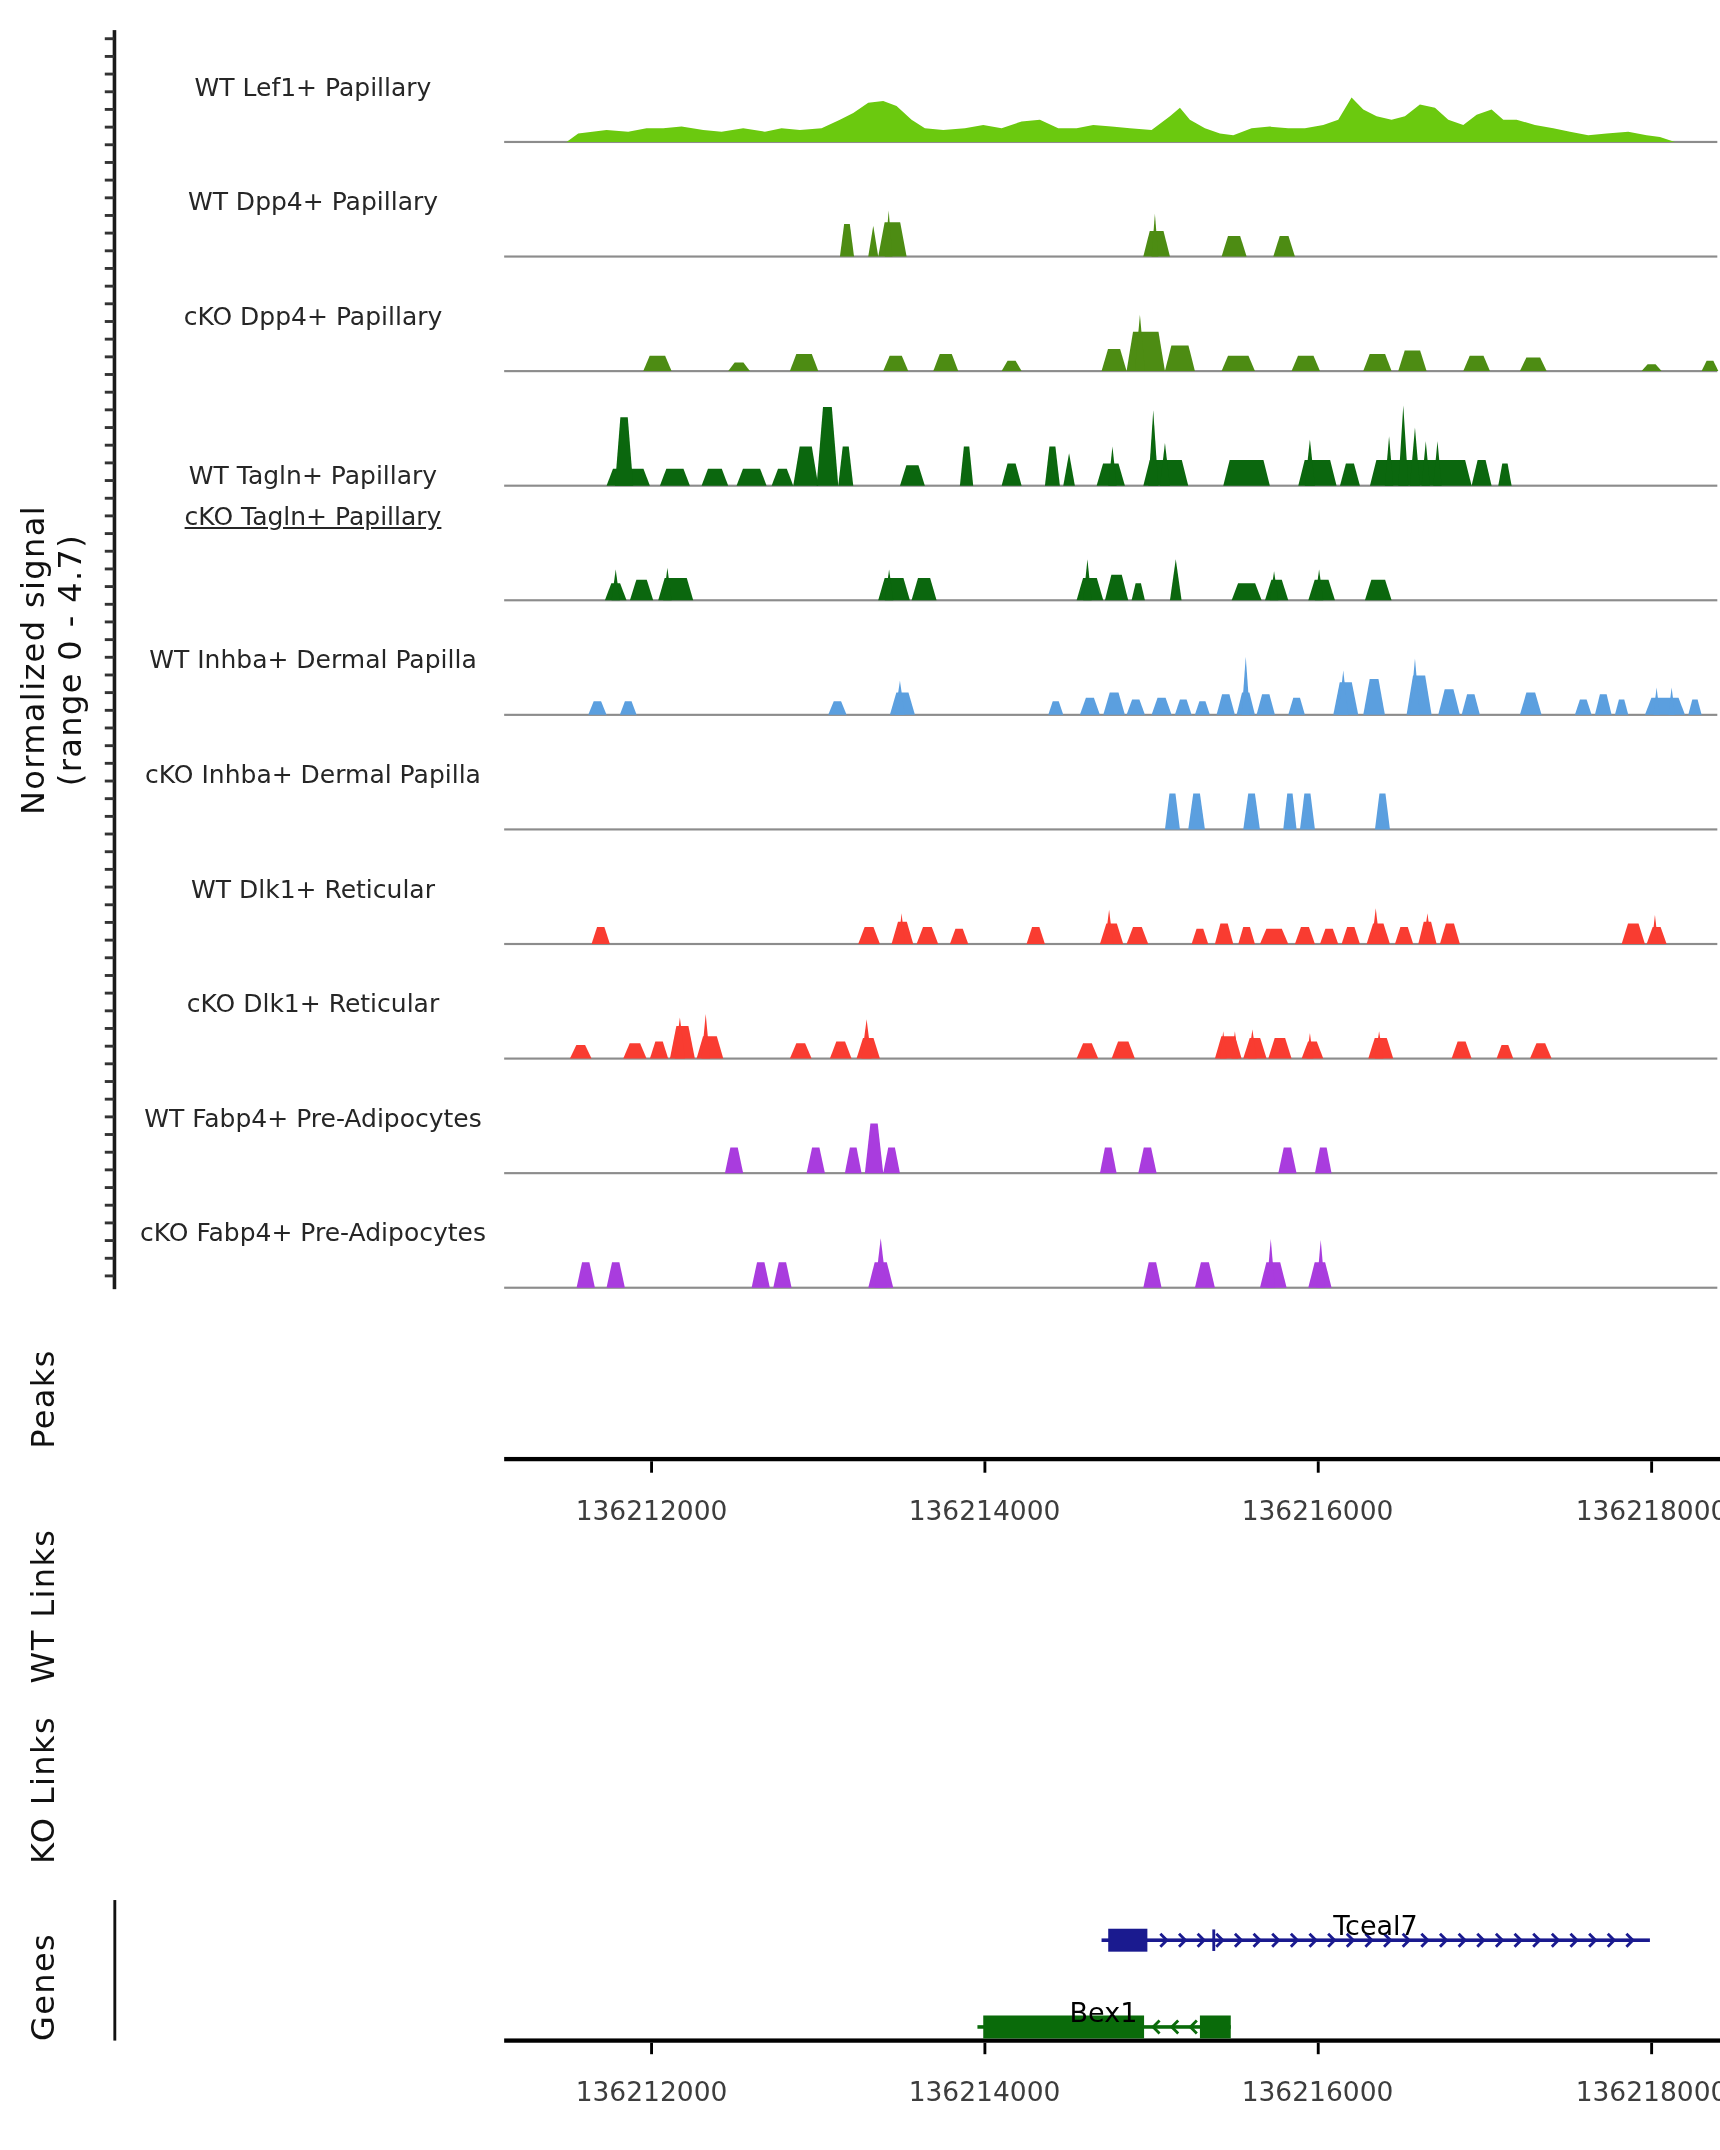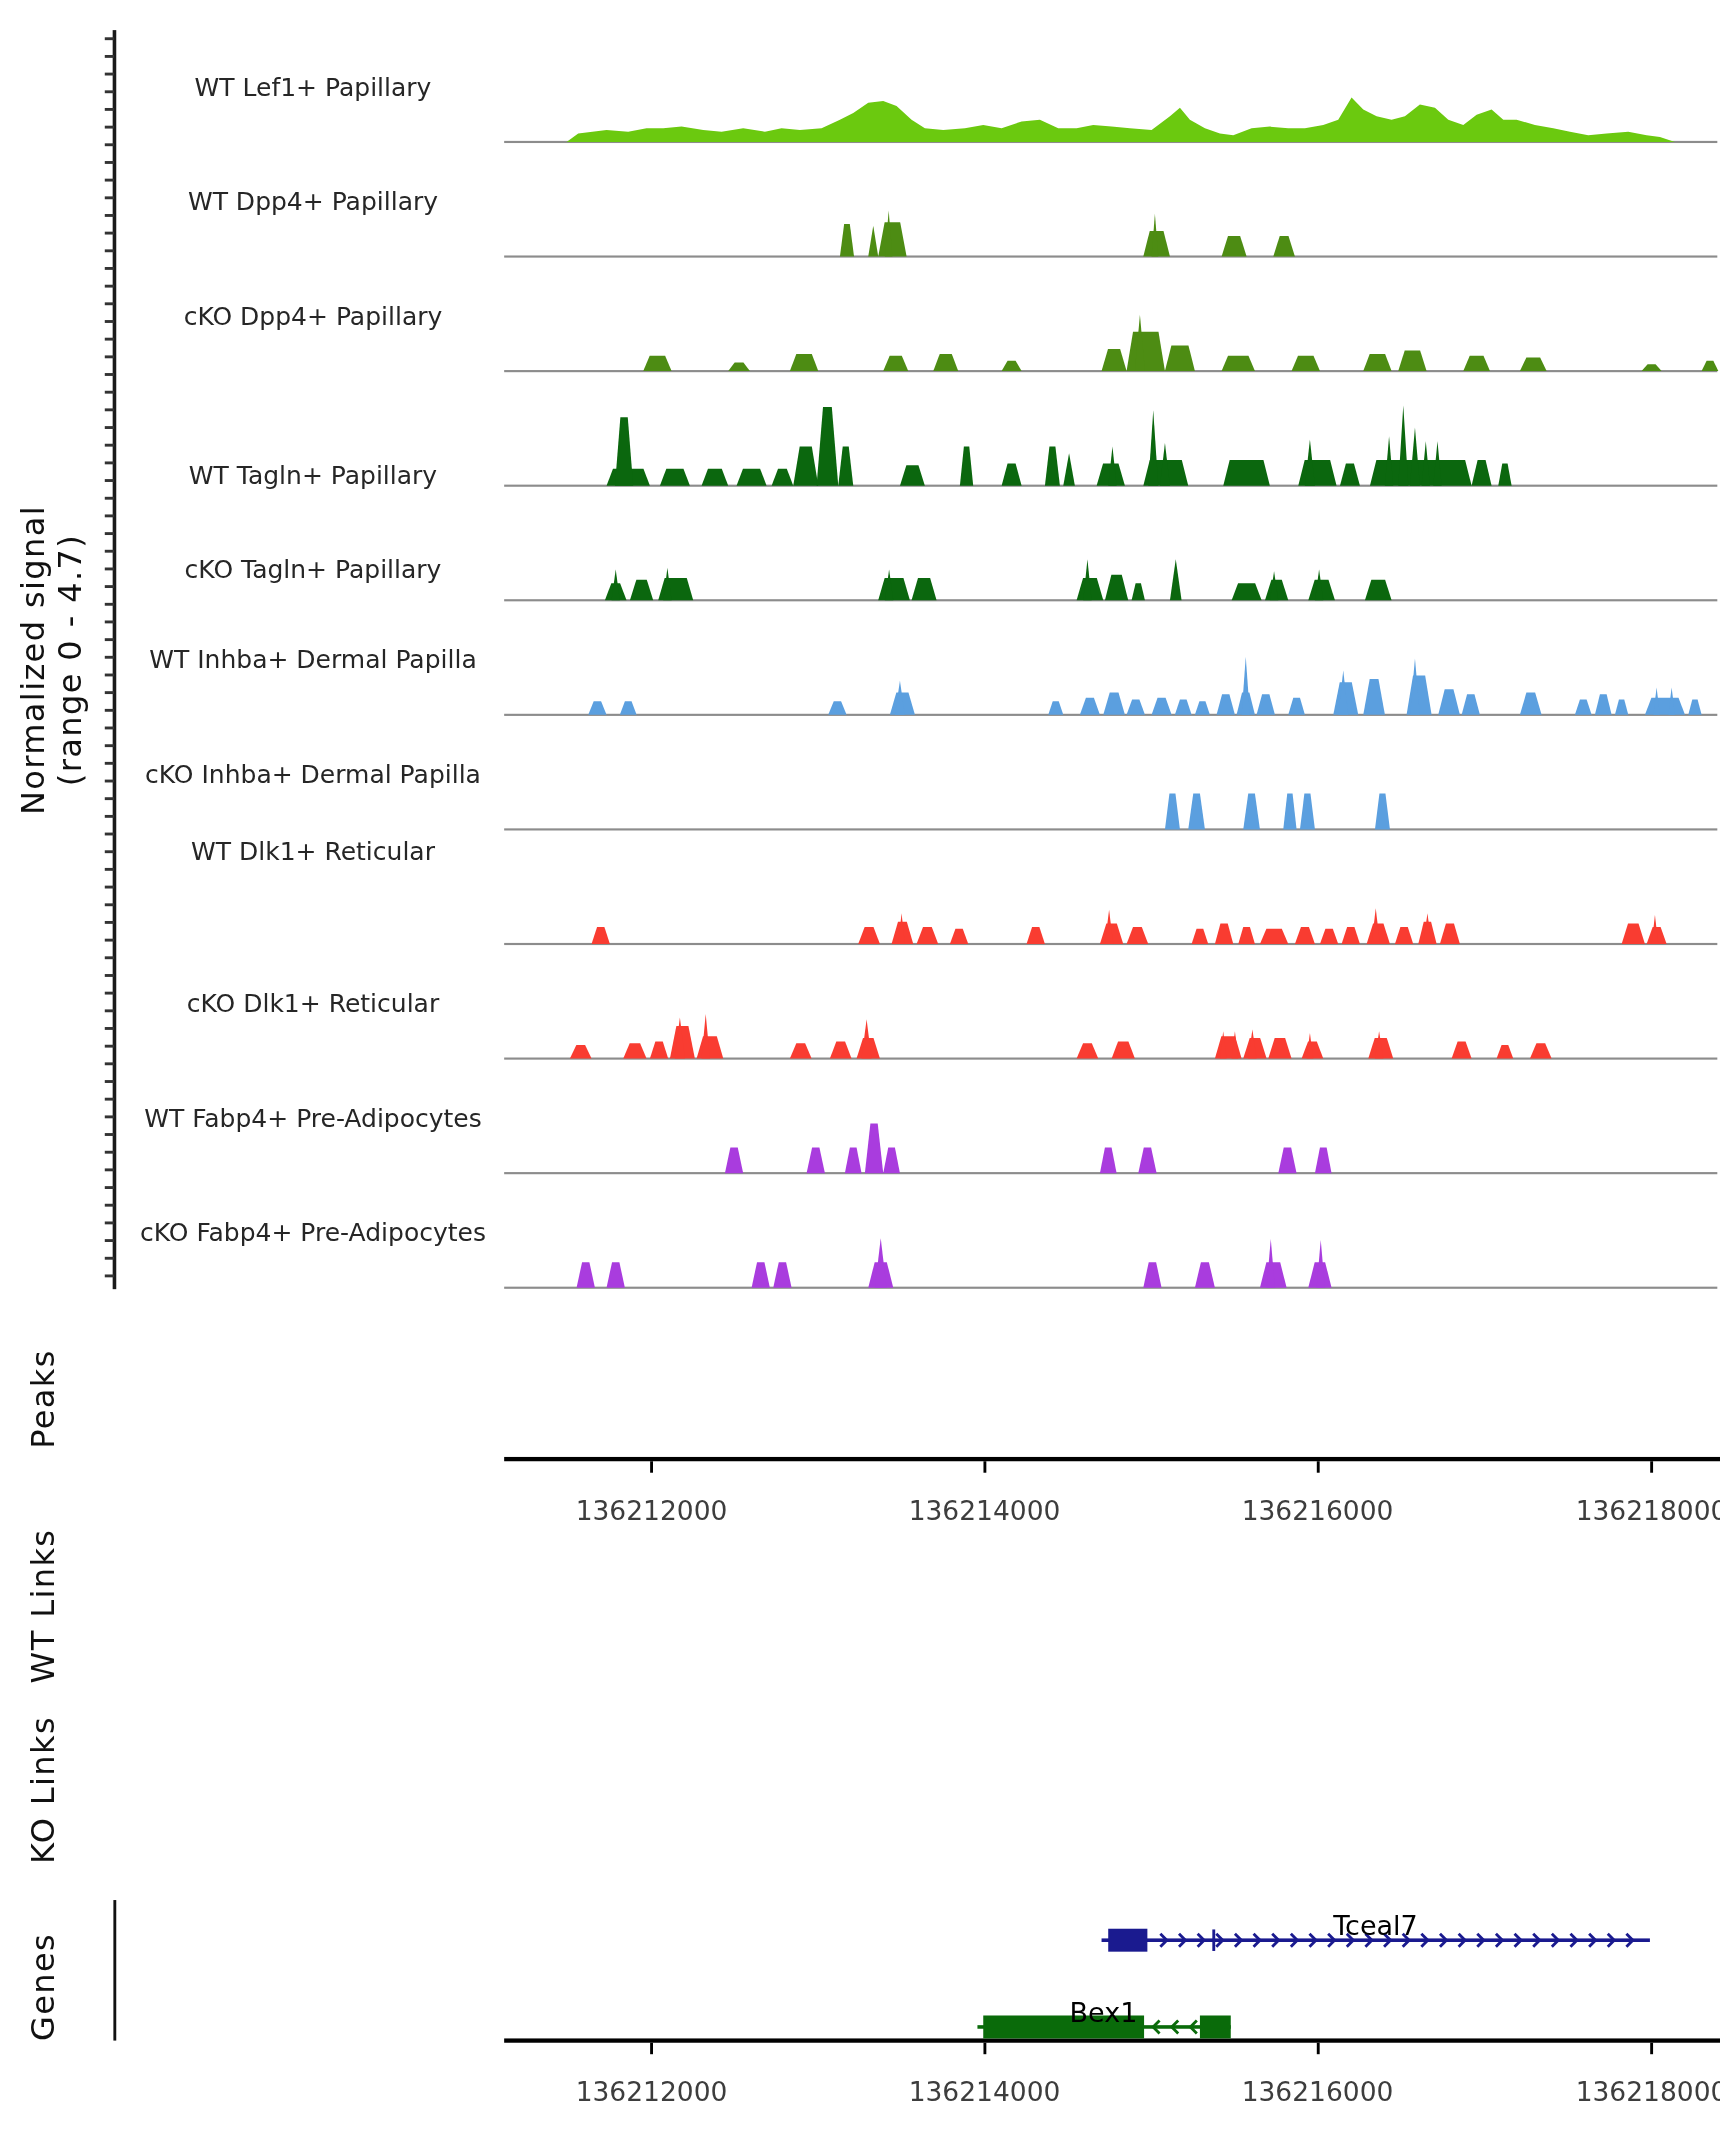--- a/index.html
+++ b/index.html
@@ -391,24 +391,24 @@
         <rect x="1371.2" y="2811" width="224.3" height="32" fill="#0a6b0a"></rect>
         <rect x="1673.4" y="2811" width="43.0" height="32" fill="#0a6b0a"></rect>
       </g>
     </svg>
 
   <div id="track-labels">
       <div class="track-label" style="top: 72px;">WT Lef1+ Papillary</div>
       <div class="track-label" style="top: 186px;">WT Dpp4+ Papillary</div>
       <div class="track-label" style="top: 301px;">cKO Dpp4+ Papillary</div>
       <div class="track-label" style="top: 415px; margin-top: 45px;">WT Tagln+ Papillary</div>
-      <div class="track-label" style="top: 554px;">cKO Tagln+ Papillary</div>
+      <div class="track-label" style="top: 501px; text-decoration: underline;">cKO Tagln+ Papillary</div>
       <div class="track-label" style="top: 644px;">WT Inhba+ Dermal Papilla</div>
       <div class="track-label" style="top: 759px;">cKO Inhba+ Dermal Papilla</div>
-      <div class="track-label" style="top: 836px;">WT Dlk1+ Reticular</div>
+      <div class="track-label" style="top: 874px;">WT Dlk1+ Reticular</div>
       <div class="track-label" style="top: 988px;">cKO Dlk1+ Reticular</div>
       <div class="track-label" style="top: 1103px;">WT Fabp4+ Pre-Adipocytes</div>
       <div class="track-label" style="top: 1217px;">cKO Fabp4+ Pre-Adipocytes</div>
     </div>
   <div id="axis-labels">
       <div class="tick-label" style="left: 537px; top: 1478px;">136212000</div>
       <div class="tick-label" style="left: 870px; top: 1478px;">136214000</div>
       <div class="tick-label" style="left: 1203px; top: 1478px;">136216000</div>
       <div class="tick-label" style="left: 1537px; top: 1478px;">136218000</div>
       <div class="tick-label" style="left: 537px; top: 2059px;">136212000</div>

